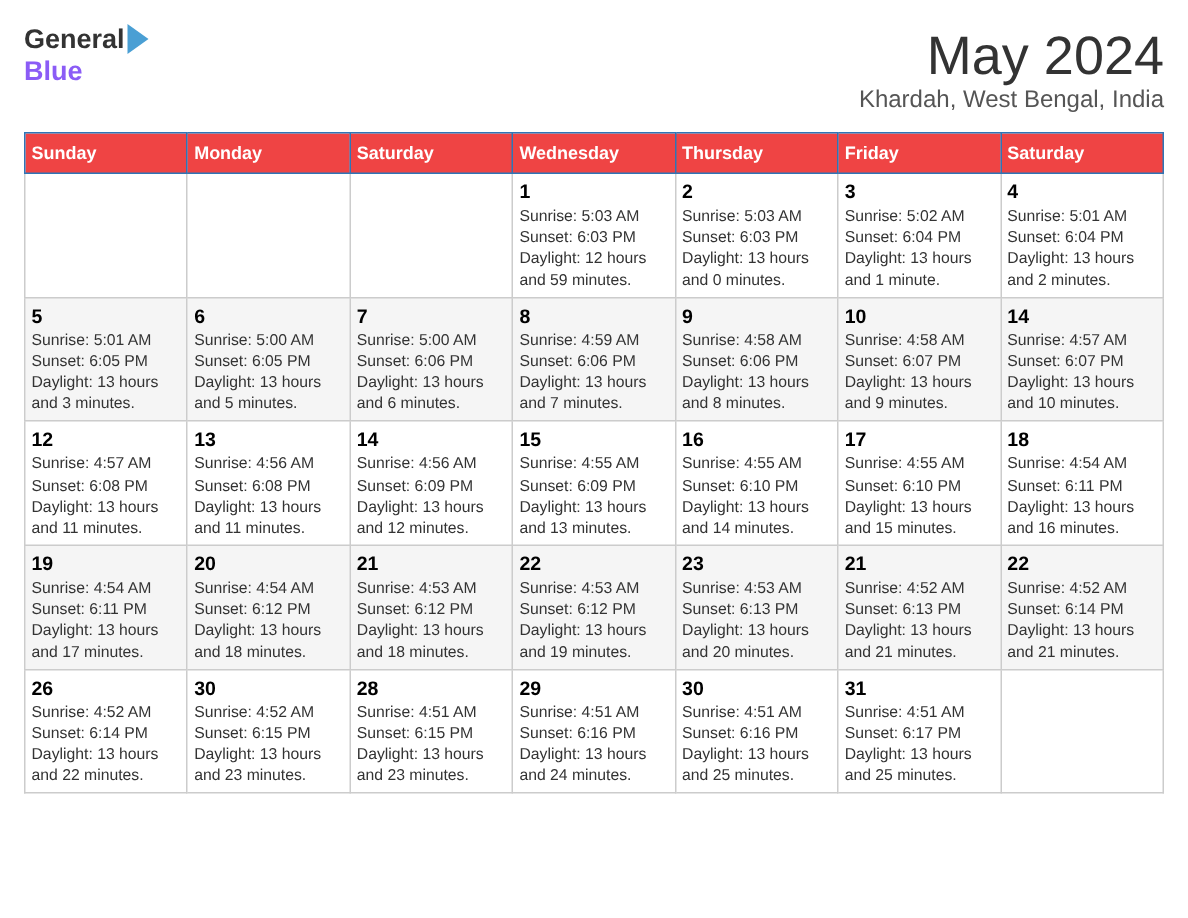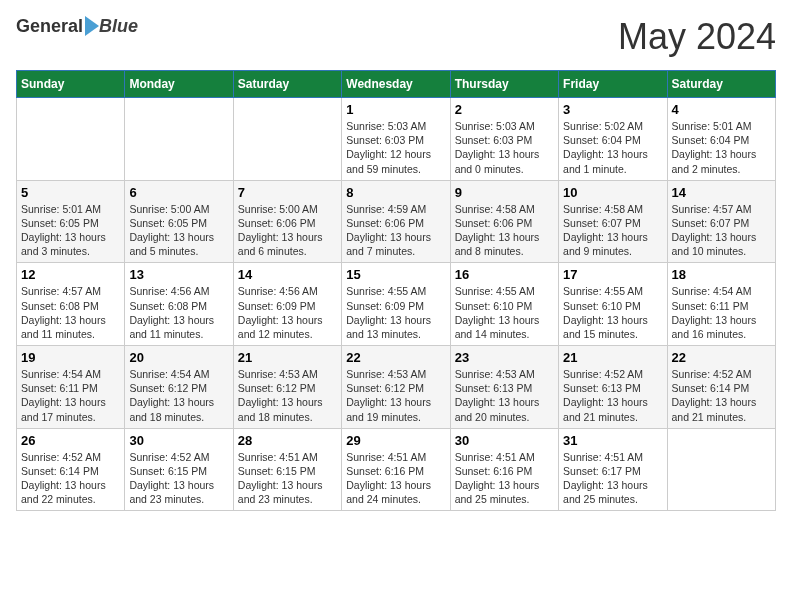--- a/index.html
+++ b/index.html
@@ -11,37 +11,36 @@
       padding: 16px;
     }
     .header {
       display: flex;
       justify-content: space-between;
       align-items: flex-start;
       margin-bottom: 12px;
     }
     .logo {
       display: flex;
-      flex-direction: row;
+      flex-direction: column;
       align-items: flex-start;
     }
     .logo-text {
       display: flex;
       align-items: center;
     }
     .logo-general {
       font-size: 18px;
       font-weight: bold;
       color: #333;
     }
     .logo-blue {
       font-size: 18px;
       font-weight: bold;
-      color: #404040;
-      font-style: italic;
+      color: #8b5cf6;
     }
     .logo-arrow {
       width: 0;
       height: 0;
       border-top: 10px solid transparent;
       border-bottom: 10px solid transparent;
       border-left: 14px solid #4a9fd4;
       margin-left: 2px;
       margin-top: -2px;
     }
@@ -56,21 +55,21 @@
     .location {
       font-size: 16px;
       color: #555;
     }
     .calendar {
       width: 100%;
       border-collapse: collapse;
       font-size: 11px;
     }
     .calendar th {
-      background-color: #15803d;
+      background-color: #ef4444;
       color: #fff;
       padding: 6px 4px;
       text-align: left;
       font-size: 12px;
       font-weight: bold;
       border: 1px solid #2e75b6;
     }
     .calendar td {
       border: 1px solid #ccc;
       padding: 4px;
@@ -103,20 +102,21 @@
 <div class="header">
   <div class="logo">
     <div class="logo-text">
       <span class="logo-general">General</span>
       <div class="logo-arrow"></div>
     </div>
     <span class="logo-blue">Blue</span>
   </div>
   <div class="title-section">
     <div class="month-year">May 2024</div>
+    <div class="location">Khardah, West Bengal, India</div>
   </div>
 </div>
 
 <table class="calendar">
   <thead>
     <tr>
     <th>Sunday</th>
         <th>Monday</th>
         <th>Saturday</th>
         <th>Wednesday</th>

